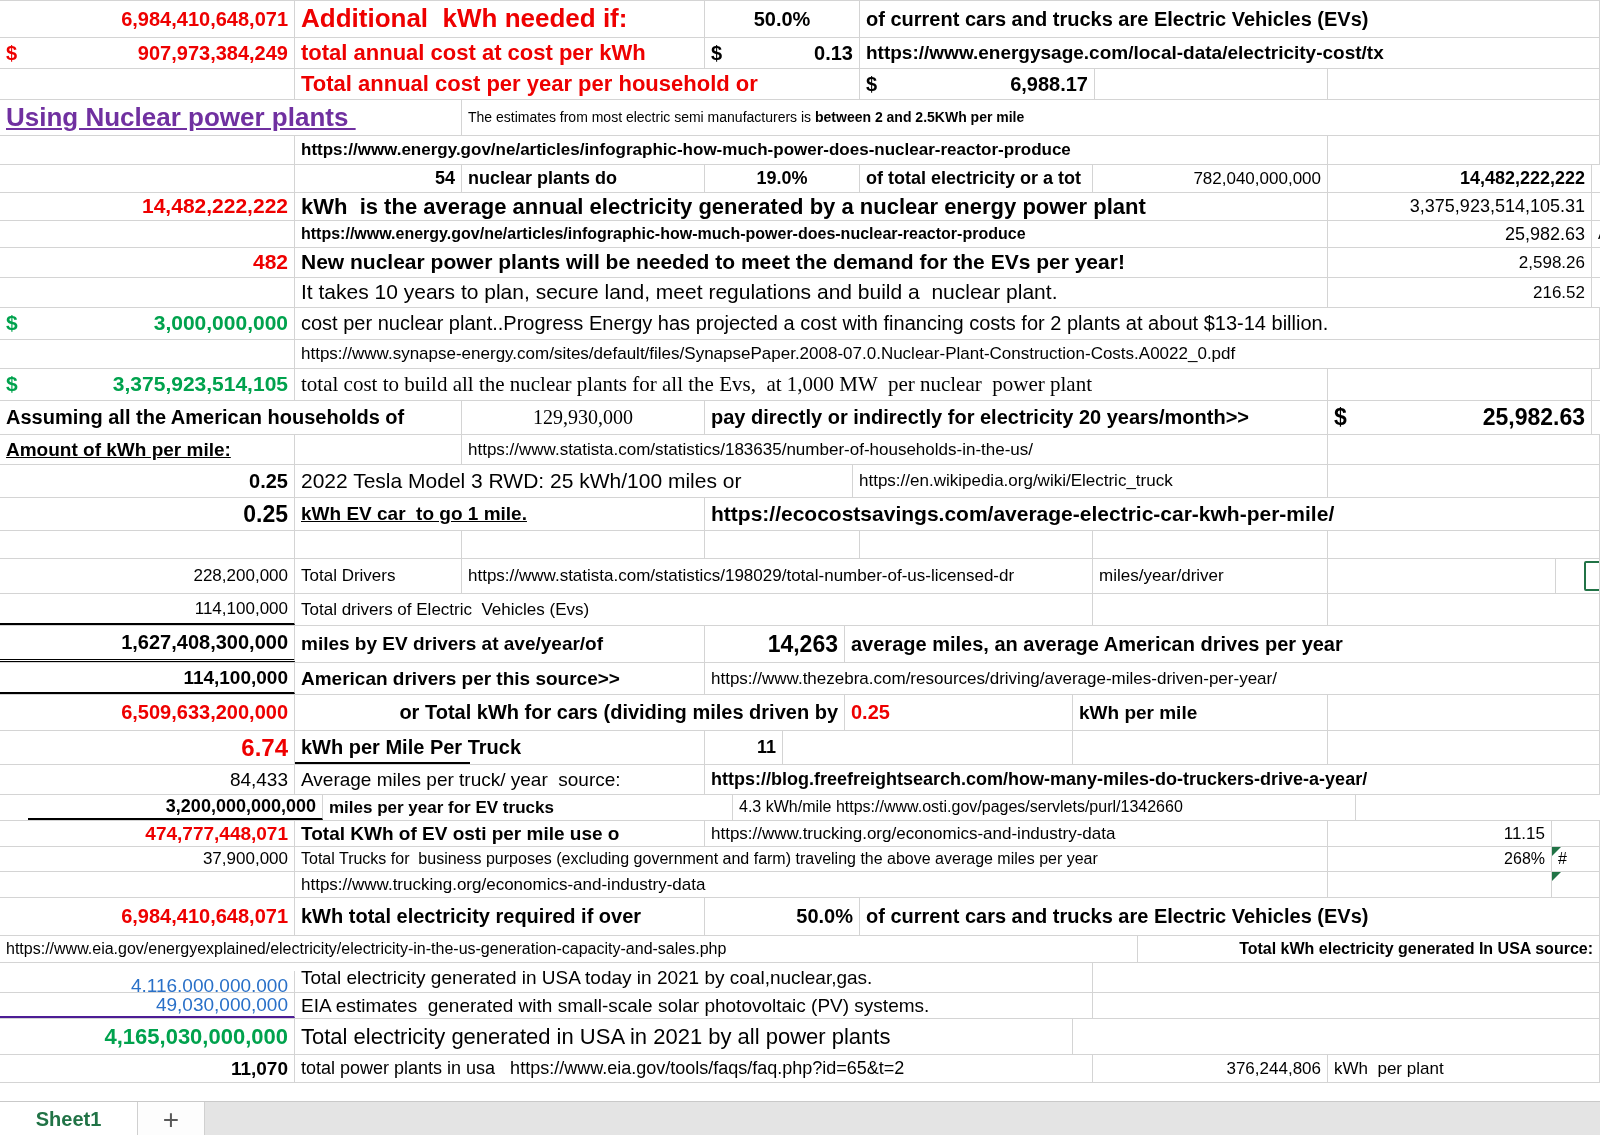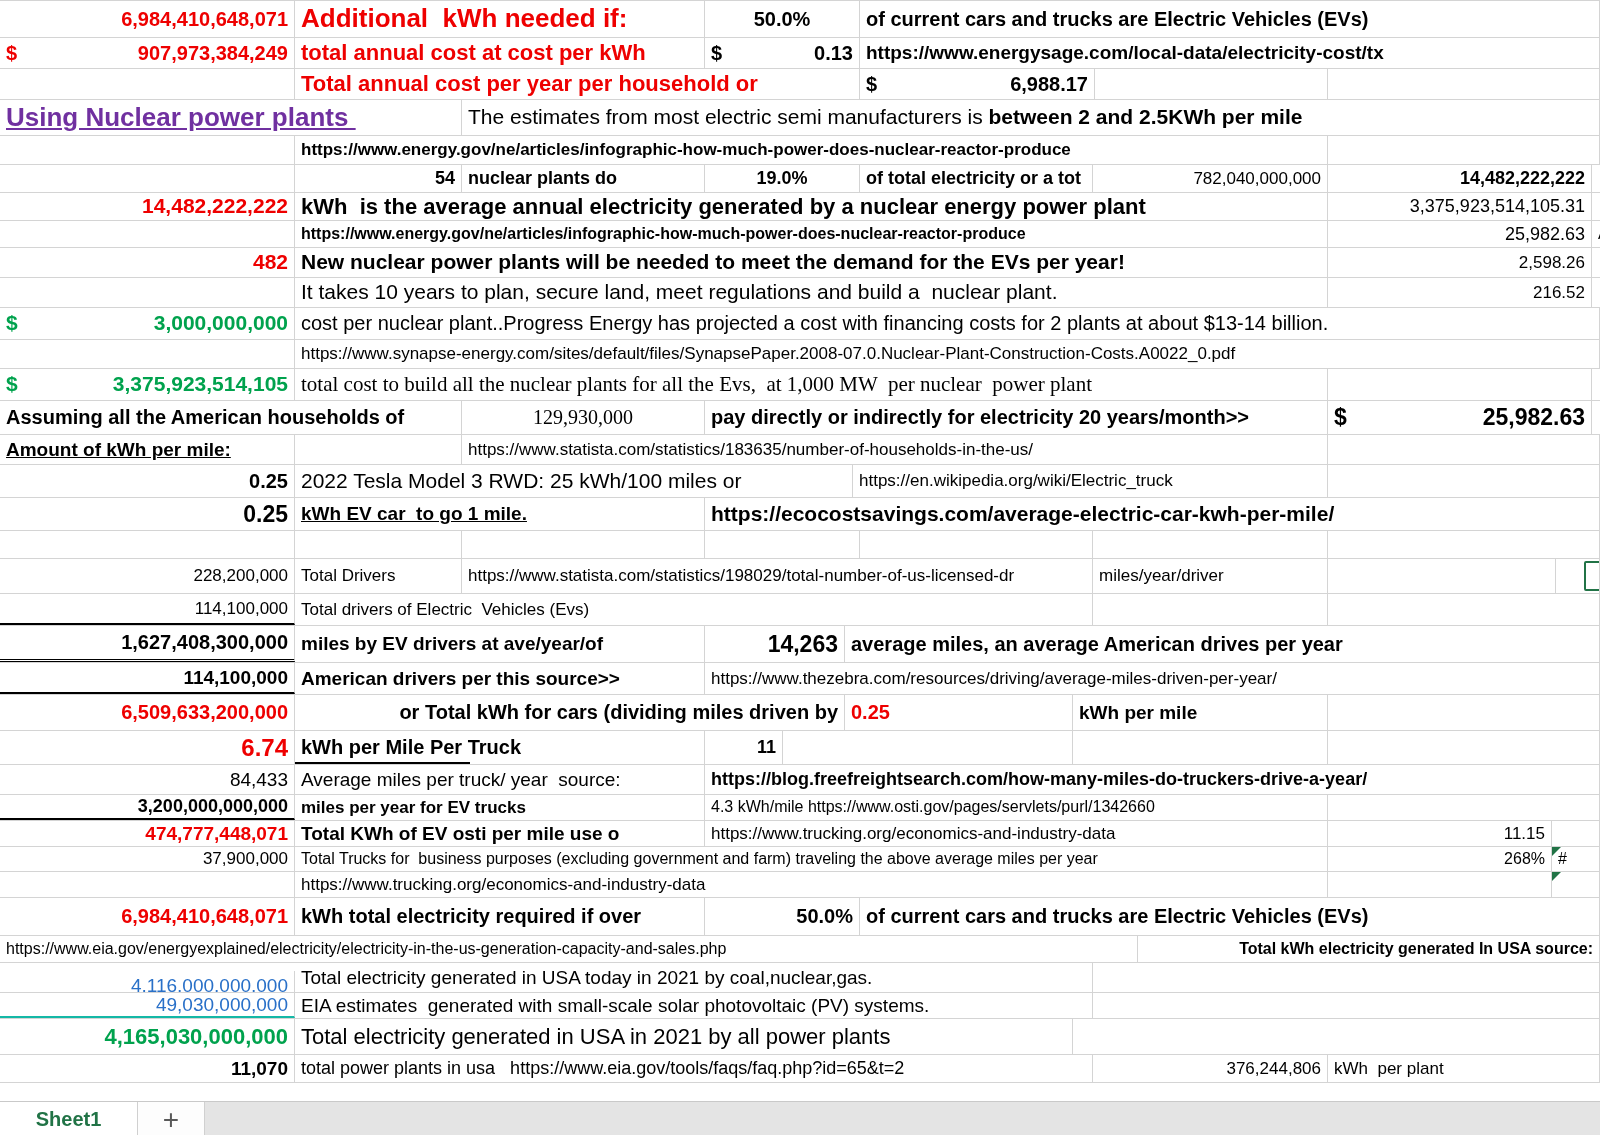--- a/index.html
+++ b/index.html
@@ -18,21 +18,21 @@
   .a-c{justify-content:center;}
   .b{font-weight:bold;}
   .red{color:#ee0000;}
   .green{color:#00a24d;}
   .blue{color:#2970c8;}
   .purple{color:#7030a0;}
   .serif{font-family:"Liberation Serif",serif;}
   .tu{text-decoration:underline;}
   .u{border-bottom:2px solid #000;}
   .uu{border-bottom:3px double #000;}
-  .ub{border-bottom:2px solid #14b8a6;}
+  .ub{border-bottom:2px solid #4c1d95;}
   .halfu{background:linear-gradient(#000,#000) no-repeat left bottom/175px 2px;}
   .dollar{justify-content:space-between;}
   .tri{position:absolute;left:0;top:0;width:0;height:0;border-top:9px solid #217346;border-right:9px solid transparent;}
   .selbox{position:absolute;left:28px;top:2px;bottom:2px;width:40px;border:2px solid #217346;border-radius:2px;}
   #bottom-filler{height:18px;background:#fff;border-bottom:1px solid #c9c9c9;}
   #tabbar{display:flex;height:35px;background:#e9e9e9;align-items:stretch;}
   .sheettab{width:137px;background:#fff;display:flex;align-items:center;justify-content:center;
     border-right:1px solid #d0d0d0;color:#217346;font-weight:bold;font-size:20px;}
   .addtab{width:66px;background:#fdfdfd;display:flex;align-items:center;justify-content:center;
     border-right:1px solid #d0d0d0;color:#595959;font-size:28px;line-height:1;}
@@ -57,21 +57,21 @@
       </div>
       <div class="row" style="height: 31px;">
         <div class="cell" style="width: 295px;"><span></span></div>
         <div class="cell b red" style="width: 565px; font-size: 22px;"><span>Total annual cost per year per household or</span></div>
         <div class="cell b dollar" style="width: 235px; font-size: 20px;"><span>$</span><span>6,988.17</span></div>
         <div class="cell" style="width: 233px;"><span></span></div>
         <div class="cell" style="width: 272px;"><span></span></div>
       </div>
       <div class="row" style="height: 36px;">
         <div class="cell b purple tu" style="width: 462px; font-size: 26px;"><span>Using Nuclear power plants </span></div>
-        <div class="cell" style="width: 1138px; font-size: 21px;"><span>The estimates from most electric semi manufacturers is </span><span class="b">between 2 and 2.5KWh per mile</span></div>
+        <div class="cell" style="width: 1138px; font-size: 14px;"><span>The estimates from most electric semi manufacturers is </span><span class="b">between 2 and 2.5KWh per mile</span></div>
       </div>
       <div class="row" style="height: 29px;">
         <div class="cell" style="width: 295px;"><span></span></div>
         <div class="cell b" style="width: 1033px; font-size: 17px;"><span>https://www.energy.gov/ne/articles/infographic-how-much-power-does-nuclear-reactor-produce</span></div>
         <div class="cell" style="width: 272px;"><span></span></div>
       </div>
       <div class="row" style="height: 28px;">
         <div class="cell" style="width: 295px;"><span></span></div>
         <div class="cell a-r b" style="width: 167px; font-size: 18px;"><span>54</span></div>
         <div class="cell b" style="width: 243px; font-size: 18px;"><span>nuclear plants do</span></div>
@@ -190,21 +190,21 @@
         <div class="cell a-r b" style="width: 78px; font-size: 18px;"><span>11</span></div>
         <div class="cell" style="width: 290px;"><span></span></div>
         <div class="cell" style="width: 255px;"><span></span></div>
         <div class="cell" style="width: 272px;"><span></span></div>
       </div>
       <div class="row" style="height: 30px;">
         <div class="cell a-r" style="width: 295px; font-size: 19px;"><span>84,433</span></div>
         <div class="cell" style="width: 410px; font-size: 19px;"><span>Average miles per truck/ year  source:</span></div>
         <div class="cell b" style="width: 895px; font-size: 18px;"><span>https://blog.freefreightsearch.com/how-many-miles-do-truckers-drive-a-year/</span></div>
       </div>
-      <div class="row" style="height: 26px;">
+      <div class="row" style="height: 26px; padding-left: 28px;">
         <div class="cell a-r b u" style="width: 295px; font-size: 18px;"><span>3,200,000,000,000</span></div>
         <div class="cell b" style="width: 410px; font-size: 17px;"><span>miles per year for EV trucks</span></div>
         <div class="cell" style="width: 623px; font-size: 16px;"><span>4.3 kWh/mile https://www.osti.gov/pages/servlets/purl/1342660</span></div>
         <div class="cell" style="width: 272px;"><span></span></div>
       </div>
       <div class="row" style="height: 26px;">
         <div class="cell a-r b red" style="width: 295px; font-size: 19px;"><span>474,777,448,071</span></div>
         <div class="cell b" style="width: 410px; font-size: 19px;"><span>Total KWh of EV osti per mile use o</span></div>
         <div class="cell" style="width: 623px; font-size: 17px;"><span>https://www.trucking.org/economics-and-industry-data</span></div>
         <div class="cell a-r" style="width: 224px; font-size: 17px;"><span>11.15</span></div>

